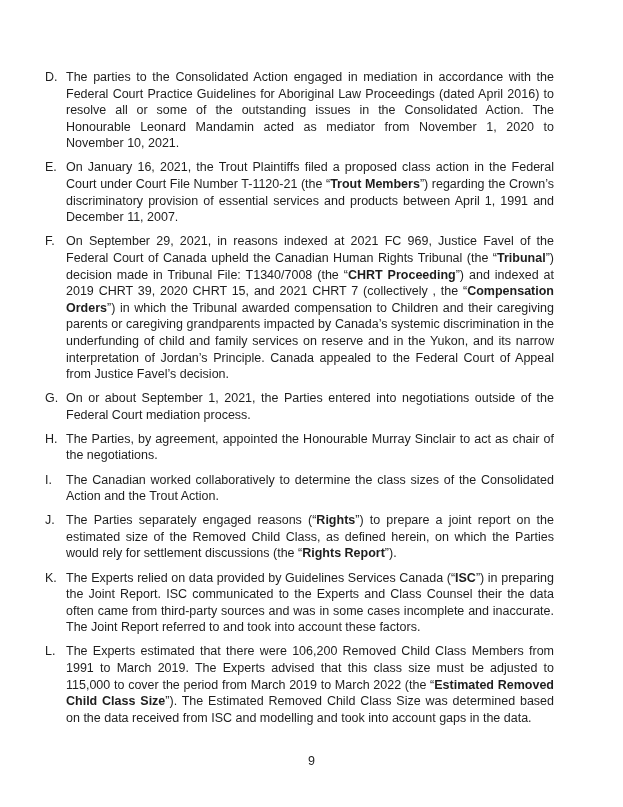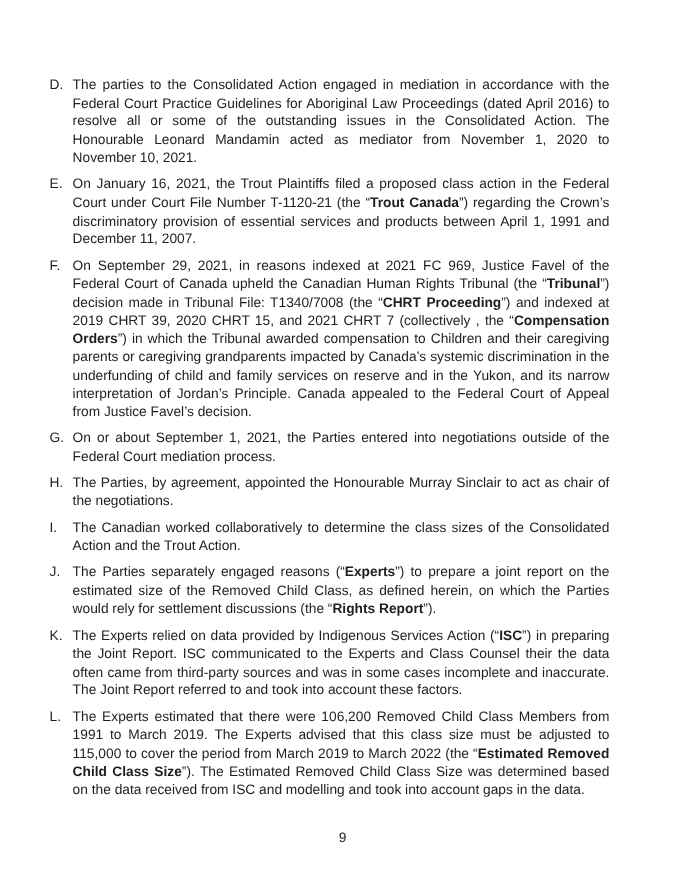--- a/index.html
+++ b/index.html
@@ -53,45 +53,45 @@
 <body>
 
 <div class="page">
   <div class="content">
       <div class="para">
         <span class="para-label">D.</span>
         <div class="para-body"><span>The parties to the Consolidated Action engaged in mediation in accordance with the Federal Court Practice Guidelines for Aboriginal Law Proceedings (dated April 2016) to resolve all or some of the outstanding issues in the Consolidated Action. The Honourable Leonard Mandamin acted as mediator from November 1, 2020 to November 10, 2021.</span></div>
       </div>
       <div class="para">
         <span class="para-label">E.</span>
-        <div class="para-body"><span>On January 16, 2021, the Trout Plaintiffs filed a proposed class action in the Federal Court under Court File Number T-1120-21 (the “</span><b>Trout Canada</b><span>”) regarding the Crown’s discriminatory provision of essential services and products between April 1, 1991 and December 11, 2007.</span></div>
+        <div class="para-body"><span>On January 16, 2021, the Trout Plaintiffs filed a proposed class action in the Federal Court under Court File Number T-1120-21 (the “</span><b>Trout Members</b><span>”) regarding the Crown’s discriminatory provision of essential services and products between April 1, 1991 and December 11, 2007.</span></div>
       </div>
       <div class="para">
         <span class="para-label">F.</span>
         <div class="para-body"><span>On September 29, 2021, in reasons indexed at 2021 FC 969, Justice Favel of the Federal Court of Canada upheld the Canadian Human Rights Tribunal (the “</span><b>Tribunal</b><span>”) decision made in Tribunal File: T1340/7008 (the “</span><b>CHRT Proceeding</b><span>”) and indexed at 2019 CHRT 39, 2020 CHRT 15, and 2021 CHRT 7 (collectively , the “</span><b>Compensation Orders</b><span>”) in which the Tribunal awarded compensation to Children and their caregiving parents or caregiving grandparents impacted by Canada’s systemic discrimination in the underfunding of child and family services on reserve and in the Yukon, and its narrow interpretation of Jordan’s Principle. Canada appealed to the Federal Court of Appeal from Justice Favel’s decision.</span></div>
       </div>
       <div class="para">
         <span class="para-label">G.</span>
         <div class="para-body"><span>On or about September 1, 2021, the Parties entered into negotiations outside of the Federal Court mediation process.</span></div>
       </div>
       <div class="para">
         <span class="para-label">H.</span>
         <div class="para-body"><span>The Parties, by agreement, appointed the Honourable Murray Sinclair to act as chair of the negotiations.</span></div>
       </div>
       <div class="para">
         <span class="para-label">I.</span>
         <div class="para-body"><span>The Canadian worked collaboratively to determine the class sizes of the Consolidated Action and the Trout Action.</span></div>
       </div>
       <div class="para">
         <span class="para-label">J.</span>
-        <div class="para-body"><span>The Parties separately engaged reasons (“</span><b>Experts</b><span>”) to prepare a joint report on the estimated size of the Removed Child Class, as defined herein, on which the Parties would rely for settlement discussions (the “</span><b>Rights Report</b><span>”).</span></div>
+        <div class="para-body"><span>The Parties separately engaged reasons (“</span><b>Rights</b><span>”) to prepare a joint report on the estimated size of the Removed Child Class, as defined herein, on which the Parties would rely for settlement discussions (the “</span><b>Rights Report</b><span>”).</span></div>
       </div>
       <div class="para">
         <span class="para-label">K.</span>
-        <div class="para-body"><span>The Experts relied on data provided by Indigenous Services Action (“</span><b>ISC</b><span>”) in preparing the Joint Report. ISC communicated to the Experts and Class Counsel their the data often came from third-party sources and was in some cases incomplete and inaccurate. The Joint Report referred to and took into account these factors.</span></div>
+        <div class="para-body"><span>The Experts relied on data provided by Guidelines Services Canada (“</span><b>ISC</b><span>”) in preparing the Joint Report. ISC communicated to the Experts and Class Counsel their the data often came from third-party sources and was in some cases incomplete and inaccurate. The Joint Report referred to and took into account these factors.</span></div>
       </div>
       <div class="para">
         <span class="para-label">L.</span>
         <div class="para-body"><span>The Experts estimated that there were 106,200 Removed Child Class Members from 1991 to March 2019. The Experts advised that this class size must be adjusted to 115,000 to cover the period from March 2019 to March 2022 (the “</span><b>Estimated Removed Child Class Size</b><span>”). The Estimated Removed Child Class Size was determined based on the data received from ISC and modelling and took into account gaps in the data.</span></div>
       </div>
     </div>
   <div class="page-number">9</div>
 </div>
 
 </body></html>

